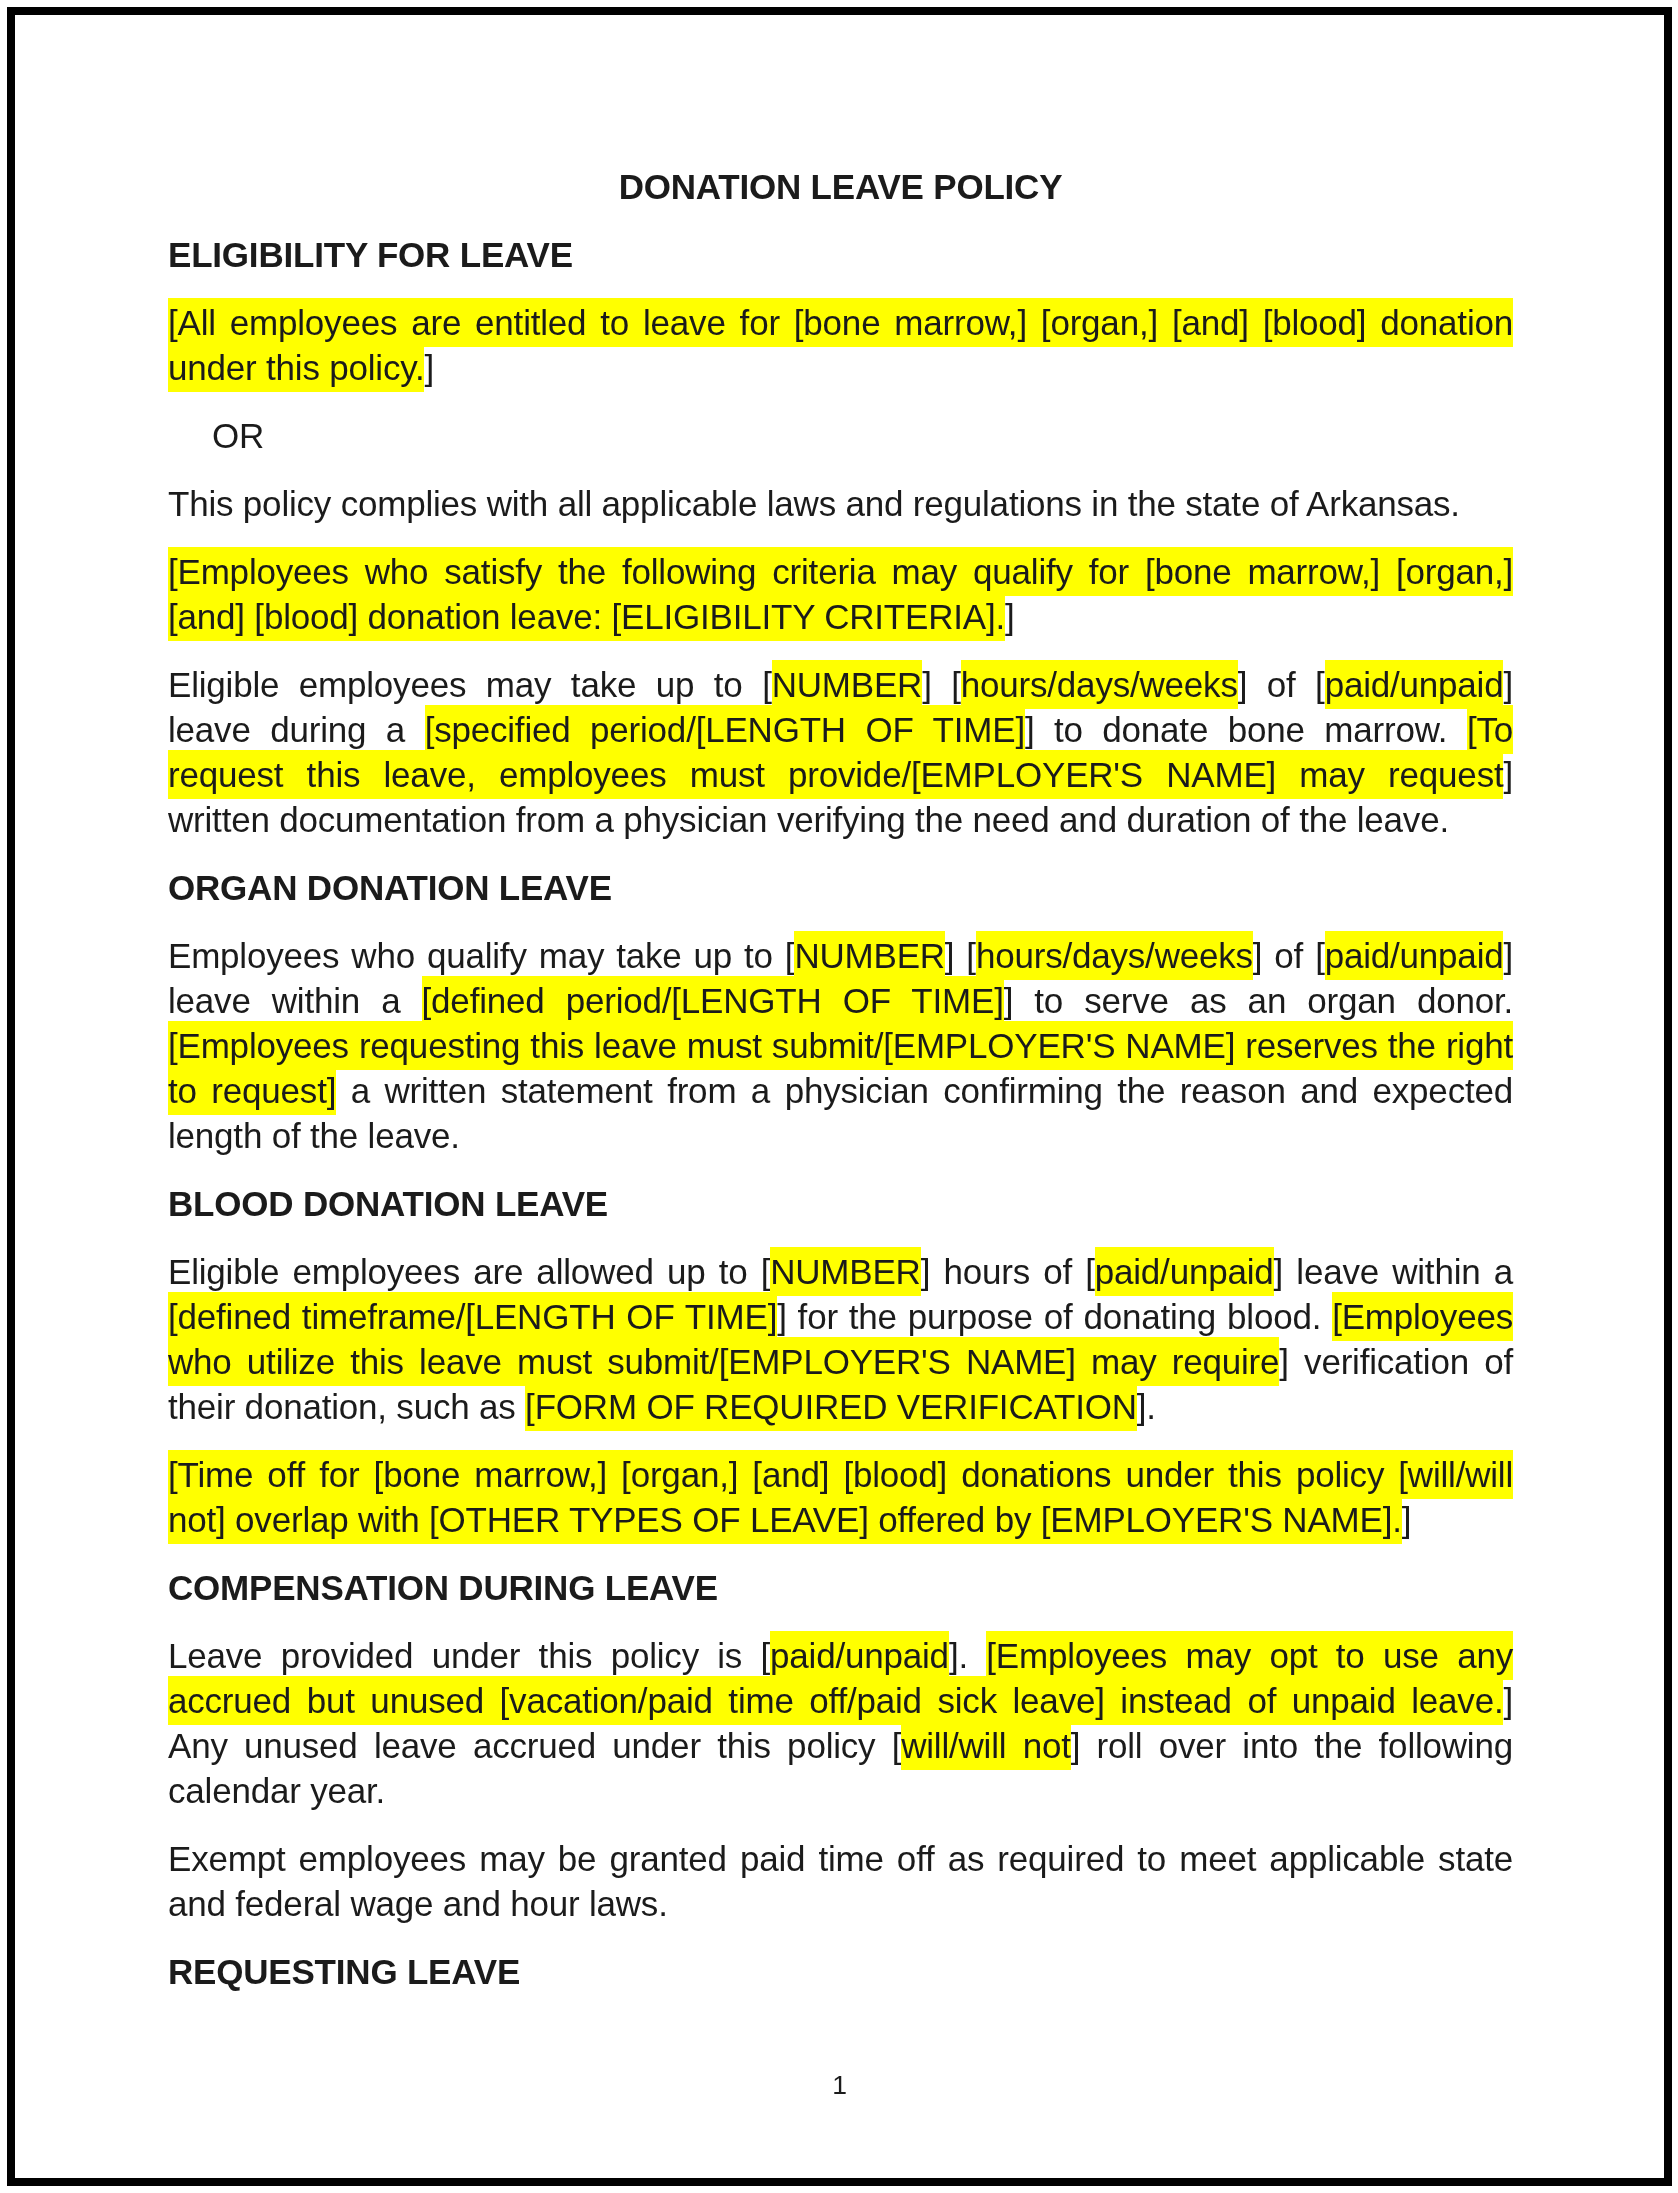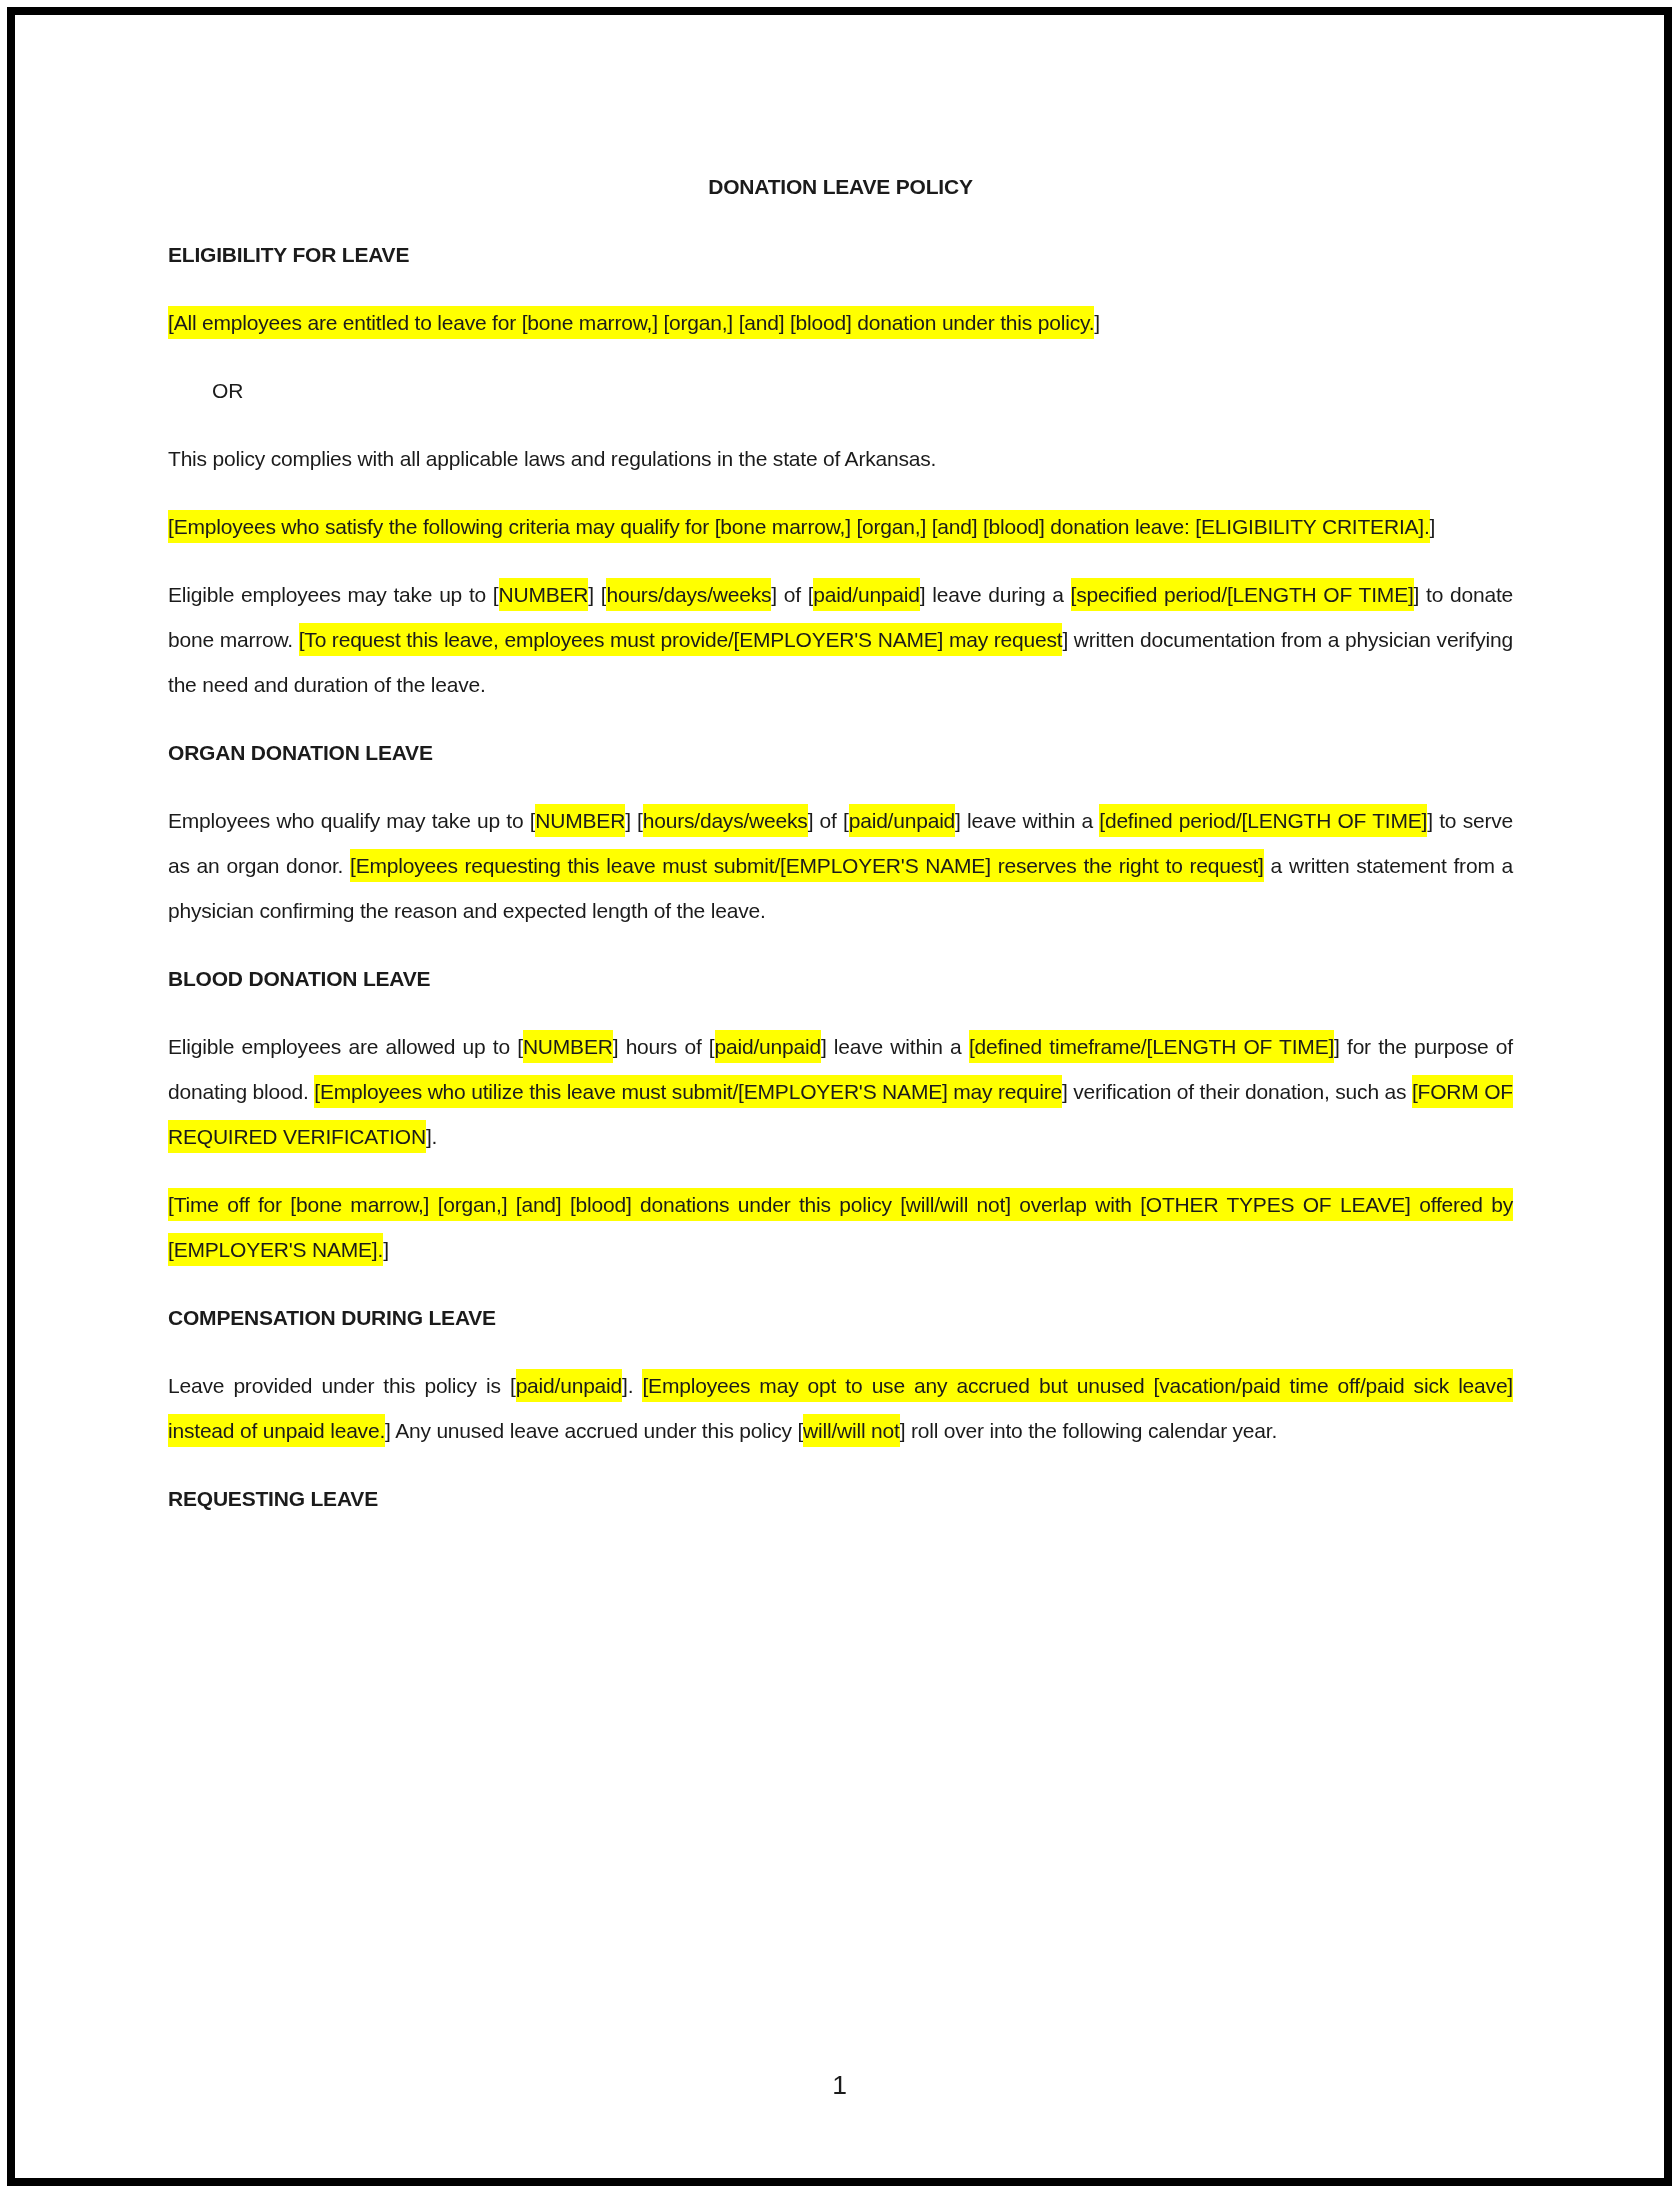--- a/index.html
+++ b/index.html
@@ -24,21 +24,21 @@
     border: 8.8px solid var(--border, #000000);
     pointer-events: none;
   }
   .content {
     position: absolute;
     left: 168px;
     right: 166px;
     top: 164px;
   }
   .block {
-    font-size: 21px;
+    font-size: 35px;
     line-height: 45px;
     letter-spacing: -0.2px;
     margin: 0 0 23px 0;
   }
   .title {
     font-weight: bold;
     text-align: center;
   }
   .heading {
     font-weight: bold;
@@ -77,17 +77,18 @@
       <p class="block paragraph"><span>This policy complies with all applicable laws and regulations in the state of Arkansas.</span></p>
       <p class="block paragraph"><mark>[Employees who satisfy the following criteria may qualify for [bone marrow,] [organ,] [and] [blood] donation leave: [ELIGIBILITY CRITERIA].</mark><span>]</span></p>
       <p class="block paragraph"><span>Eligible employees may take up to [</span><mark>NUMBER</mark><span>] [</span><mark>hours/days/weeks</mark><span>] of [</span><mark>paid/unpaid</mark><span>] leave during a </span><mark>[specified period/[LENGTH OF TIME]</mark><span>] to donate bone marrow. </span><mark>[To request this leave, employees must provide/[EMPLOYER'S NAME] may request</mark><span>] written documentation from a physician verifying the need and duration of the leave.</span></p>
       <h2 class="block heading"><span>ORGAN DONATION LEAVE</span></h2>
       <p class="block paragraph"><span>Employees who qualify may take up to [</span><mark>NUMBER</mark><span>] [</span><mark>hours/days/weeks</mark><span>] of [</span><mark>paid/unpaid</mark><span>] leave within a </span><mark>[defined period/[LENGTH OF TIME]</mark><span>] to serve as an organ donor. </span><mark>[Employees requesting this leave must submit/[EMPLOYER'S NAME] reserves the right to request]</mark><span> a written statement from a physician confirming the reason and expected length of the leave.</span></p>
       <h2 class="block heading"><span>BLOOD DONATION LEAVE</span></h2>
       <p class="block paragraph"><span>Eligible employees are allowed up to [</span><mark>NUMBER</mark><span>] hours of [</span><mark>paid/unpaid</mark><span>] leave within a </span><mark>[defined timeframe/[LENGTH OF TIME]</mark><span>] for the purpose of donating blood. </span><mark>[Employees who utilize this leave must submit/[EMPLOYER'S NAME] may require</mark><span>] verification of their donation, such as </span><mark>[FORM OF REQUIRED VERIFICATION</mark><span>].</span></p>
       <p class="block paragraph"><mark>[Time off for [bone marrow,] [organ,] [and] [blood] donations under this policy [will/will not] overlap with [OTHER TYPES OF LEAVE] offered by [EMPLOYER'S NAME].</mark><span>]</span></p>
       <h2 class="block heading"><span>COMPENSATION DURING LEAVE</span></h2>
       <p class="block paragraph"><span>Leave provided under this policy is [</span><mark>paid/unpaid</mark><span>]. </span><mark>[Employees may opt to use any accrued but unused [vacation/paid time off/paid sick leave] instead of unpaid leave.</mark><span>] Any unused leave accrued under this policy [</span><mark>will/will not</mark><span>] roll over into the following calendar year.</span></p>
+      <p class="block paragraph"><span>Exempt employees may be granted paid time off as required to meet applicable state and federal wage and hour laws.</span></p>
       <h2 class="block heading"><span>REQUESTING LEAVE</span></h2>
     </main>
   <div class="footer">1</div>
 </div>
 
 
 </body></html>

